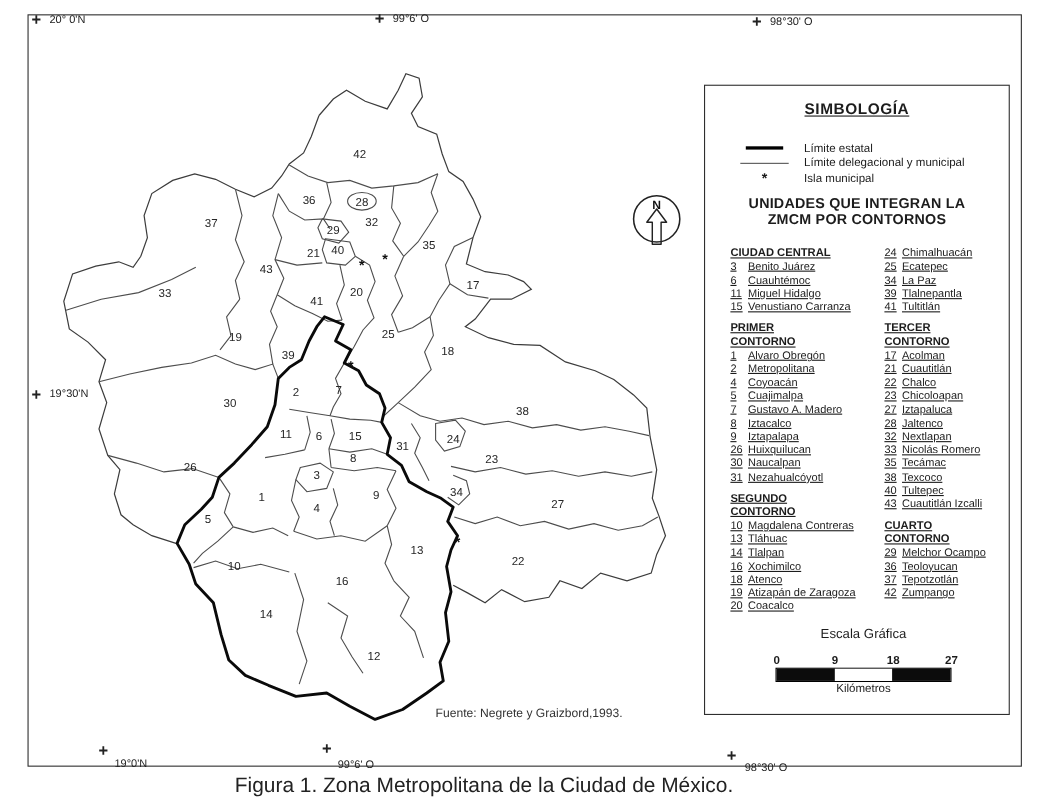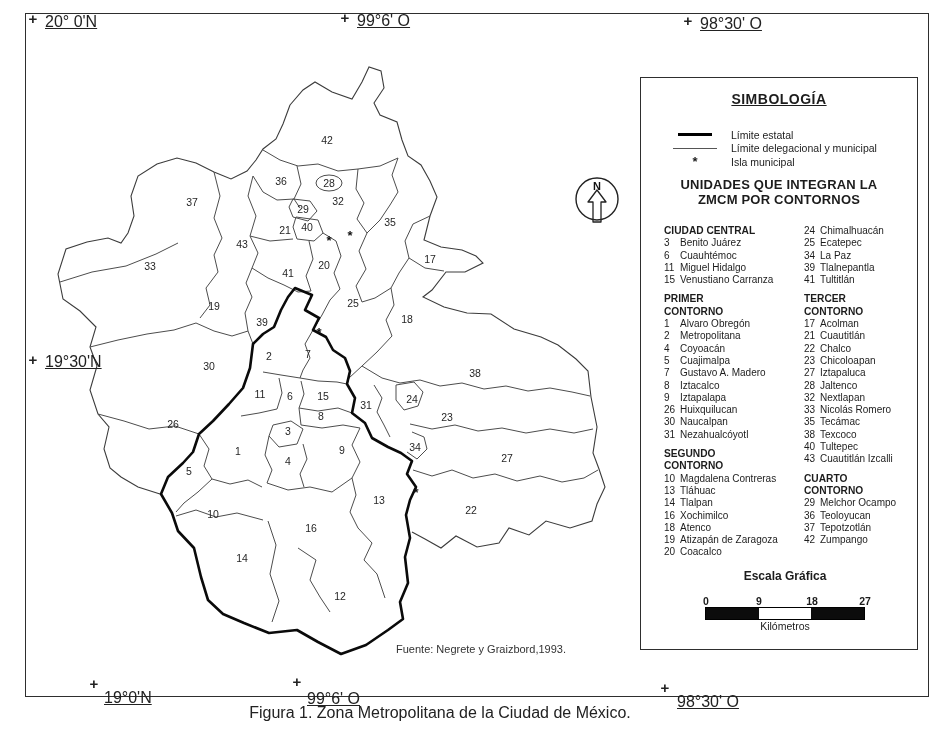--- a/index.html
+++ b/index.html
@@ -10,49 +10,49 @@
   .map-svg path, .map-svg ellipse{fill:none;}
   .thin{stroke:#4d4d4d;stroke-width:1;}
   .sil{stroke:#3c3c3c;stroke-width:1.1;}
   .thick{stroke:#0a0a0a;stroke-width:2.6;stroke-linejoin:round;}
   .map-num{font-family:"Liberation Sans",sans-serif;font-size:10.5px;fill:#262626;text-anchor:middle;}
   .map-island{font-family:"Liberation Sans",sans-serif;font-size:13px;font-weight:bold;fill:#111;text-anchor:middle;}
   .na-circle{fill:none;stroke:#222;stroke-width:1.4;}
   .na-arrow{fill:#fff;stroke:#222;stroke-width:1.3;stroke-linejoin:round;}
   .na-n{font-size:11px;font-weight:bold;fill:#111;text-anchor:middle;font-family:"Liberation Sans",sans-serif;}
   .plus{position:absolute;transform:translate(-50%,-50%);font-size:15px;font-weight:bold;color:#222;}
-  .coord{position:absolute;font-size:16px;color:#222;white-space:nowrap;text-decoration:underline;}
+  .coord{position:absolute;font-size:10px;color:#222;white-space:nowrap;}
   .legend{position:absolute;left:640px;top:77px;width:278px;height:573px;border:1.4px solid #2e2e2e;box-sizing:border-box;}
   .lg-title{position:absolute;left:0;top:13px;width:100%;text-align:center;font-size:14px;font-weight:bold;
             text-decoration:underline;letter-spacing:.5px;}
   .lg-symbols{position:absolute;left:28px;top:50px;width:230px;}
   .sym-row{display:flex;align-items:center;height:13.5px;}
   .sym-swatch{width:52px;display:flex;align-items:center;justify-content:center;flex:0 0 52px;}
   .ln-thin{width:44px;height:0;border-top:1px solid #555;}
   .ln-thick{width:34px;height:0;border-top:3px solid #000;}
   .sym-star{font-size:13px;font-weight:bold;line-height:10px;}
   .sym-label{font-size:10.5px;padding-left:10px;white-space:nowrap;}
   .lg-sub{position:absolute;left:0;width:100%;text-align:center;font-size:13px;font-weight:bold;letter-spacing:.2px;}
   .lg-col{position:absolute;top:147px;font-size:10px;line-height:12.3px;}
   .lg-col-left{left:23px;width:138px;}
   .lg-col-right{left:163px;width:112px;}
-  .lg-sec{margin-bottom:7px;}
+  .lg-sec{margin-bottom:7px;text-decoration:underline;}
   .lg-head{font-weight:bold;font-size:10.2px;}
   .lg-item{display:flex;}
   .lg-num{flex:0 0 16px;}
   .lg-nm{white-space:nowrap;}
   .scale{position:absolute;left:0;top:491px;width:278px;}
-  .sc-title{position:absolute;left:63px;top:0;width:162px;text-align:center;font-size:12px;font-weight:bold;}
+  .sc-title{position:absolute;left:63px;top:0;width:162px;text-align:center;font-size:12px;font-weight:normal;}
   .sc-tick{position:absolute;top:26px;transform:translateX(-50%);font-size:10.5px;font-weight:bold;}
   .sc-bar{position:absolute;left:64px;top:38px;width:160px;height:13px;border:1px solid #000;display:flex;box-sizing:border-box;}
   .sc-seg{flex:1 1 0;}
   .sc-b{background:#0c0c0c;} .sc-w{background:#fff;}
   .sc-unit{position:absolute;left:63px;top:51px;width:162px;text-align:center;font-size:10.5px;}
   .fuente{position:absolute;left:396px;top:643px;font-size:11px;color:#333;}
-  .caption{position:absolute;left:0;top:704px;width:880px;text-align:center;font-size:16px;color:#222;}
+  .caption{position:absolute;left:0;top:704px;width:880px;text-align:center;font-size:19px;color:#222;}
 </style>
 </head>
 <body>
 
 <div class="stage">
 
   <div class="frame"></div>
 
   <svg class="map-svg" width="945" height="732" viewBox="0 0 945 732">
 

